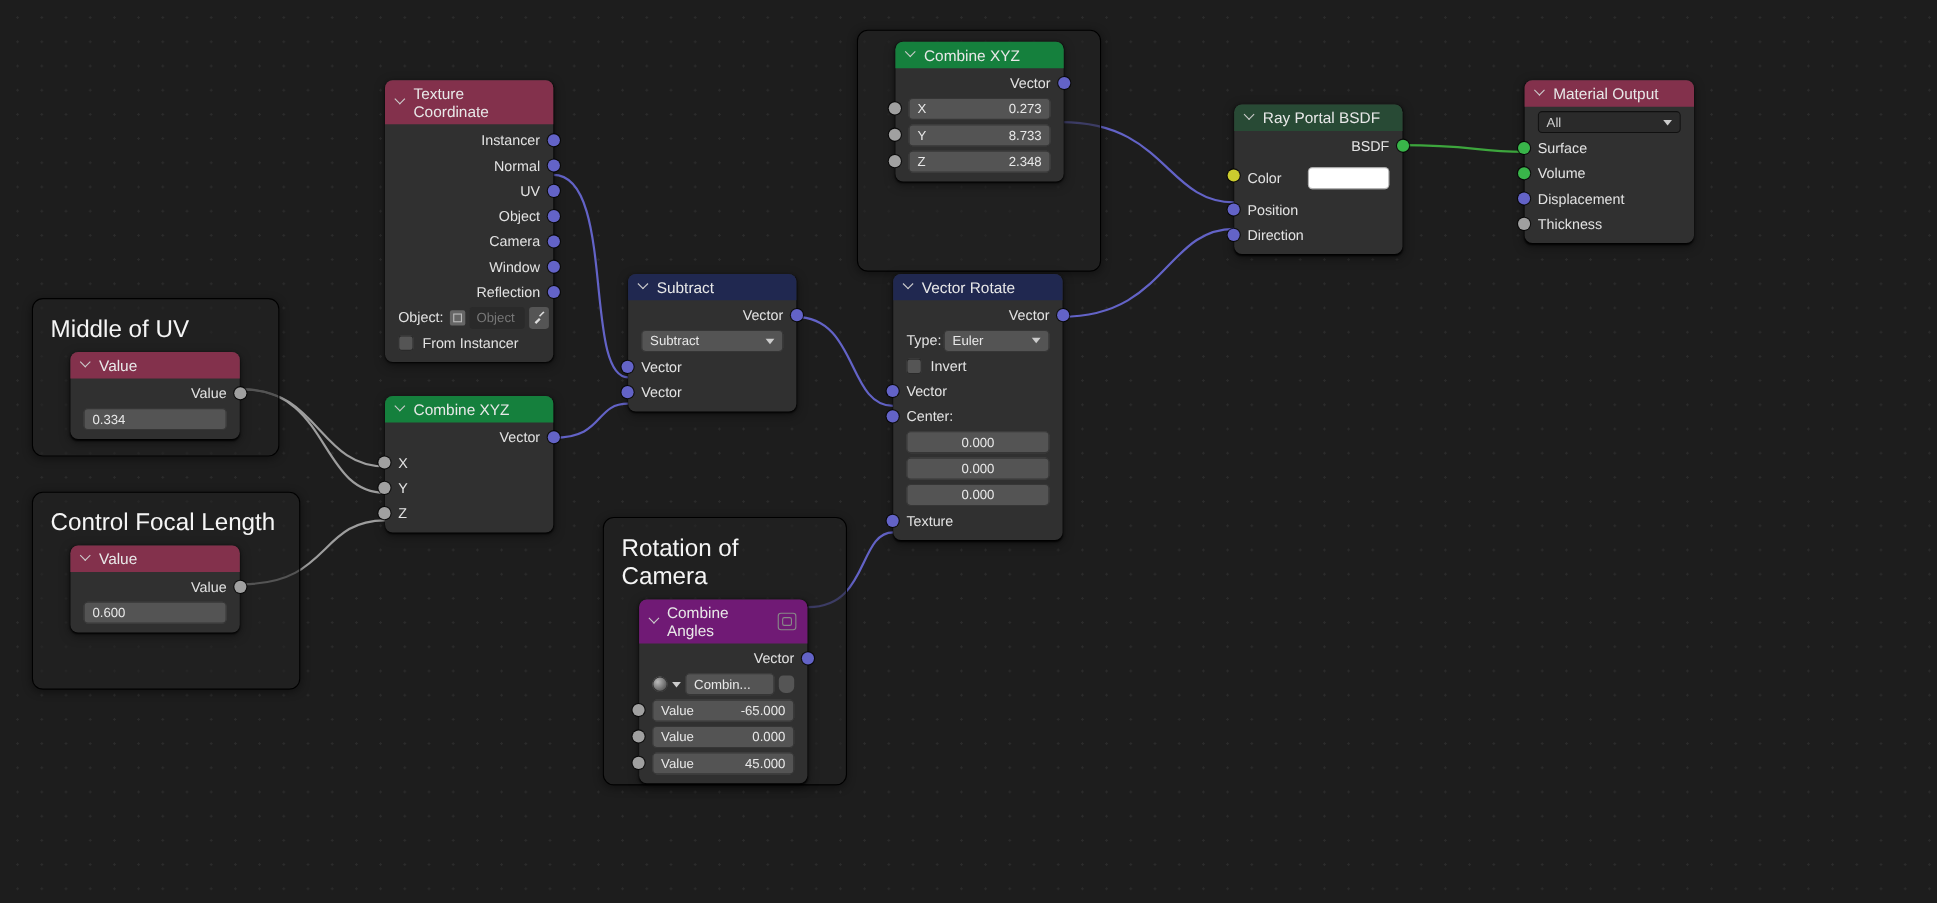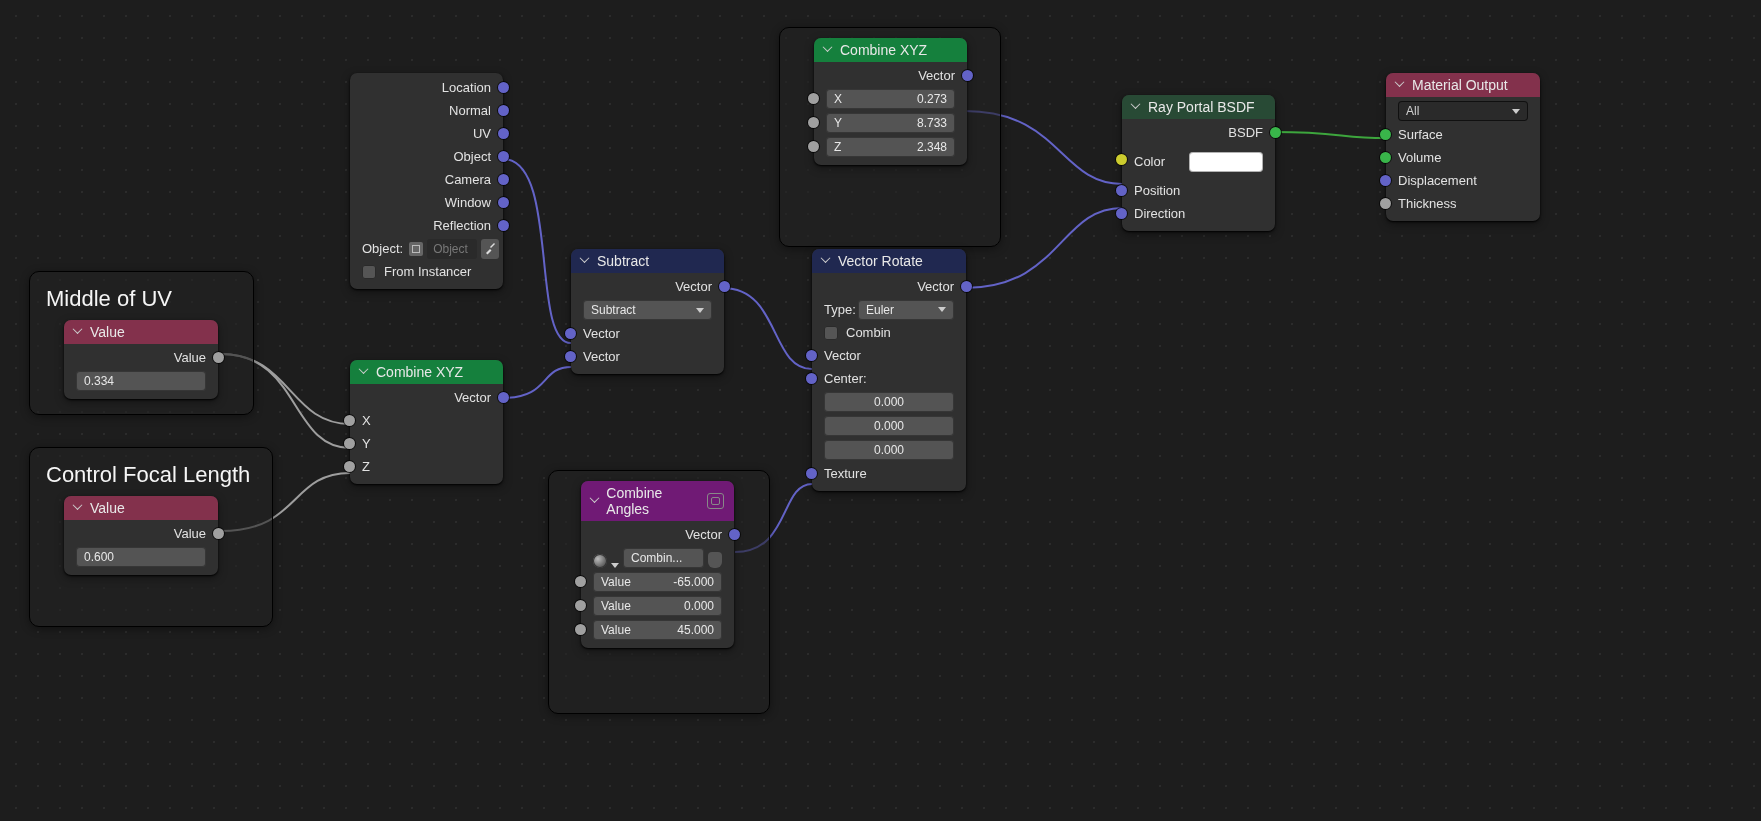--- a/index.html
+++ b/index.html
@@ -114,23 +114,27 @@
        <div class="numrow">
             <div class="field full">
          <span>0.600</span>
             </div>
        </div>
      </div>
    </div>
  </div>
 
  <div class="node" style="left:350px;top:73px;width:153px">
+   <div class="hdr h-red">
+     <span class="chev"></span>
+     <span>Texture Coordinate</span>
+   </div>
    <div class="body">
      <div class="row rt" style="height:24px">
-          <span class="lbl">Location</span>
+          <span class="lbl">Instancer</span>
           <span class="sock out s-purple" style="top:7px"></span>
         </div>
      <div class="row rt">
           <span class="lbl">Normal</span>
           <span class="sock out s-purple" style="top:6px"></span>
         </div>
      <div class="row rt">
           <span class="lbl">UV</span>
           <span class="sock out s-purple" style="top:6px"></span>
         </div>
@@ -273,21 +277,21 @@
         </div>
      <div class="row sp">
           <span class="lbl">Type:</span>
        <div class="drop" style="width:80px">
             <span>Euler</span>
             <span class="caret"></span>
           </div>
      </div>
      <div class="row">
           <span class="check"></span>
-          <span class="lbl">Combin</span>
+          <span class="lbl">Invert</span>
         </div>
      <div class="row">
           <span class="sock in s-purple" style="top:6px"></span>
           <span class="lbl">Vector</span>
         </div>
      <div class="row">
           <span class="sock in s-purple" style="top:6px"></span>
           <span class="lbl">Center:</span>
         </div>
      <div class="numrow">
@@ -306,32 +310,33 @@
           </div>
         </div>
      <div class="row">
           <span class="sock in s-purple" style="top:6px"></span>
           <span class="lbl">Texture</span>
         </div>
    </div>
  </div>
 
  <div class="frame" style="left:548px;top:470px;width:200px;height:222px">
+   <span class="frame-title">Rotation of Camera</span>
    <div class="node nd" style="position:relative;left:22px;width:153px">
      <div class="hdr h-dgreen">
        <span class="chev"></span>
        <span>Combine Angles</span>
        <span class="extra"></span>
      </div>
      <div class="body">
        <div class="row rt">
             <span class="lbl">Vector</span>
             <span class="sock out s-purple" style="top:6px"></span>
           </div>
-       <div class="padx" style="display:flex;gap:4px;align-items:flex-end">
+       <div class="padx" style="display:flex;gap:4px;align-items:center">
          <span class="globe"></span>
          <span class="caret" style="width:0;height:0;border-left:4px solid transparent;border-right:4px solid transparent;border-top:5px solid #ccc"></span>
          <div class="drop" style="flex:1;min-width:0">
               <span>Combin...</span>
             </div>
          <span class="shield"></span>
        </div>
        <div class="numrow" style="position:relative">
             <span class="sock in s-grey" style="top:6px"></span>
          <div class="field full">

